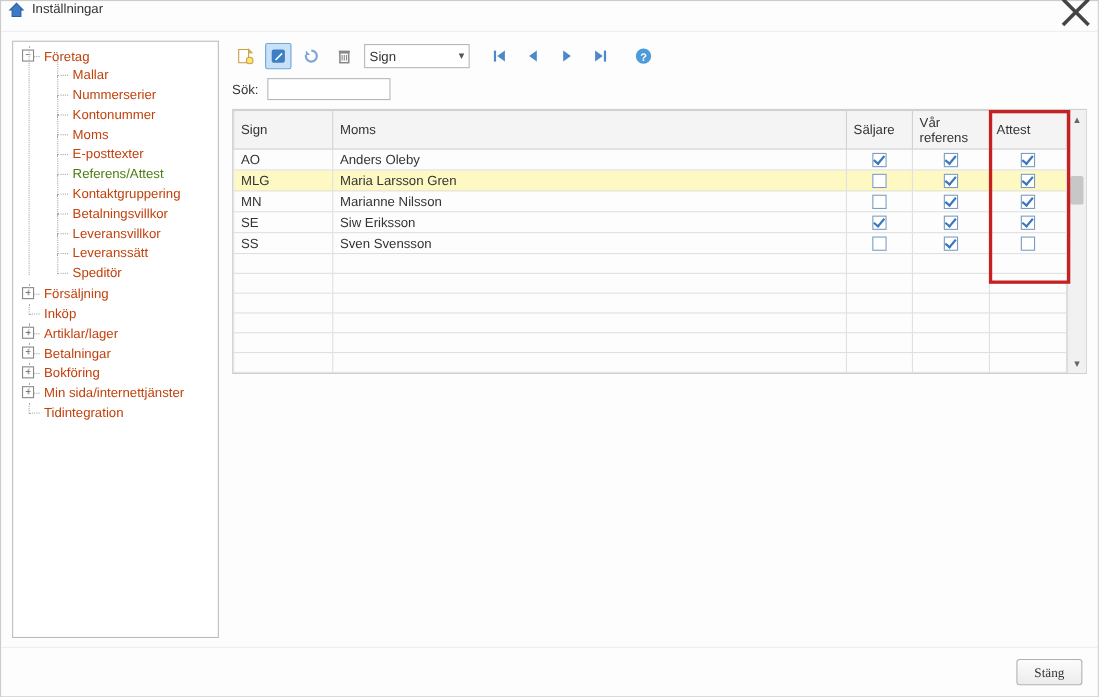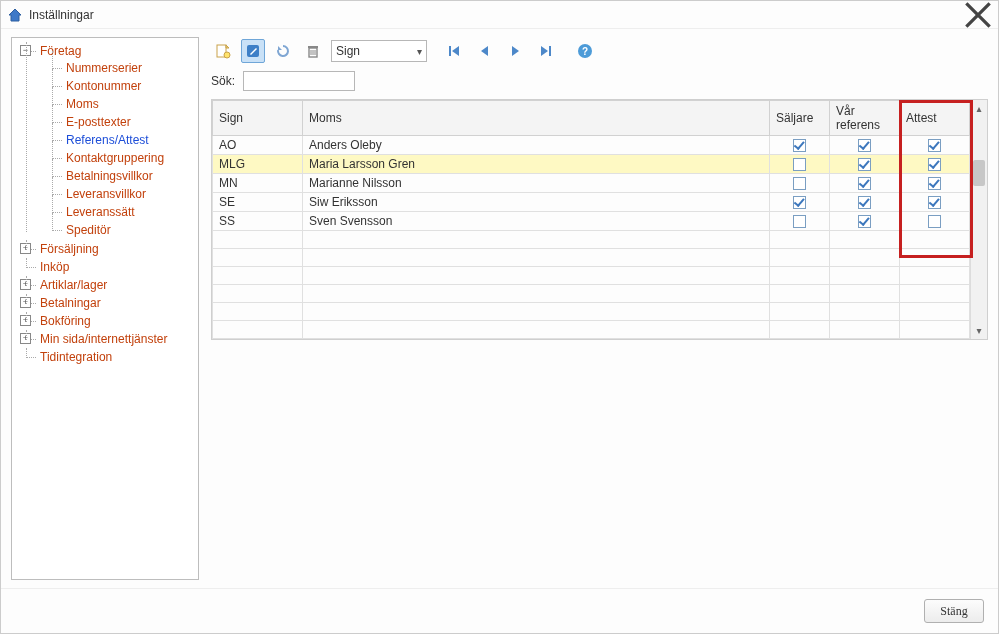--- a/index.html
+++ b/index.html
@@ -1,33 +1,33 @@
 <!DOCTYPE html>
 <html><head>
 <meta charset="utf-8">
 <style>
   * { box-sizing: border-box; }
   html, body { margin: 0; padding: 0; font-family: "Segoe UI", Tahoma, Arial, sans-serif; font-size: 12px; color: #333; }
   .window { width: 999px; height: 634px; background: #fdfdfd; border: 1px solid #ccc; display: flex; flex-direction: column; }
-  .titlebar { height: 28px; display: flex; align-items: center; padding: 0 6px; border-bottom: 1px solid #eee; }
+  .titlebar { height: 28px; display: flex; padding: 0 6px; border-bottom: 1px solid #eee; }
   .titlebar .icon { width: 16px; height: 16px; margin-right: 6px; }
   .titlebar .title { flex: 1; font-size: 12px; }
   .titlebar .close { width: 28px; height: 20px; display: flex; align-items: center; justify-content: center; cursor: pointer; }
   .titlebar .close svg { stroke: #444; stroke-width: 1.4; }
 
   .body { flex: 1; display: flex; gap: 12px; padding: 8px 10px; }
   .sidebar { width: 188px; border: 1px solid #bdbdbd; background: #fff; padding: 4px 2px; overflow: auto; }
   .tree ul { list-style: none; margin: 0; padding: 0 0 0 12px; }
   .tree li { position: relative; padding: 1px 0 1px 14px; line-height: 16px; white-space: nowrap; }
   .tree li::before { content: ""; position: absolute; left: 0; top: 9px; width: 10px; border-top: 1px dotted #aaa; }
   .tree li::after { content: ""; position: absolute; left: 0; top: -8px; bottom: 8px; border-left: 1px dotted #aaa; }
   .tree > ul > li::after { top: 0; }
   .tree .toggle { position: absolute; left: -6px; top: 3px; width: 11px; height: 11px; border: 1px solid #888; background: #fff; display: flex; align-items: center; justify-content: center; font-size: 9px; line-height: 9px; color: #555; cursor: pointer; }
   .tree .label { cursor: pointer; color: #c2410c; }
-  .tree .label.selected { color: #1d4ed8; background: transparent; }
+  .tree .label.selected { color: #4d7c0f; background: transparent; }
 
   .main { flex: 1; display: flex; flex-direction: column; }
   .toolbar { display: flex; align-items: center; gap: 6px; padding: 2px 0 8px 0; }
   .tbtn { width: 24px; height: 24px; display: flex; align-items: center; justify-content: center; border: 1px solid transparent; border-radius: 2px; cursor: pointer; }
   .tbtn.active { background: #c9e1f7; border-color: #6fa6d8; }
   .tbtn svg { width: 16px; height: 16px; }
   .tselect { height: 22px; width: 96px; font-size: 12px; border: 1px solid #b7b7b7; background: #fff; cursor: pointer; display: flex; align-items: center; justify-content: space-between; padding: 0 4px; }
   .tselect .arrow { font-size: 10px; color: #555; }
 
   .searchrow { display: flex; align-items: center; gap: 8px; padding-bottom: 8px; }
@@ -68,20 +68,21 @@
           <line x1="1" y1="1" x2="11" y2="11"></line>
           <line x1="11" y1="1" x2="1" y2="11"></line>
         </svg>
     </span>
   </div>
 
   <div class="body">
     <div class="sidebar tree">
       <ul id="tree-root">
           <li><span class="toggle">−</span><span class="label">Företag</span><ul>
+              <li><span class="label">Mallar</span></li>
               <li><span class="label">Nummerserier</span></li>
               <li><span class="label">Kontonummer</span></li>
               <li><span class="label">Moms</span></li>
               <li><span class="label">E-posttexter</span></li>
               <li><span class="label selected">Referens/Attest</span></li>
               <li><span class="label">Kontaktgruppering</span></li>
               <li><span class="label">Betalningsvillkor</span></li>
               <li><span class="label">Leveransvillkor</span></li>
               <li><span class="label">Leveranssätt</span></li>
               <li><span class="label">Speditör</span></li>

